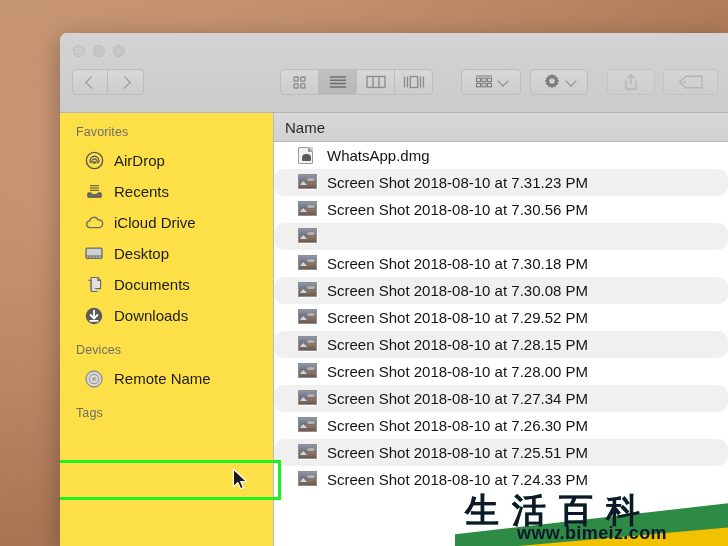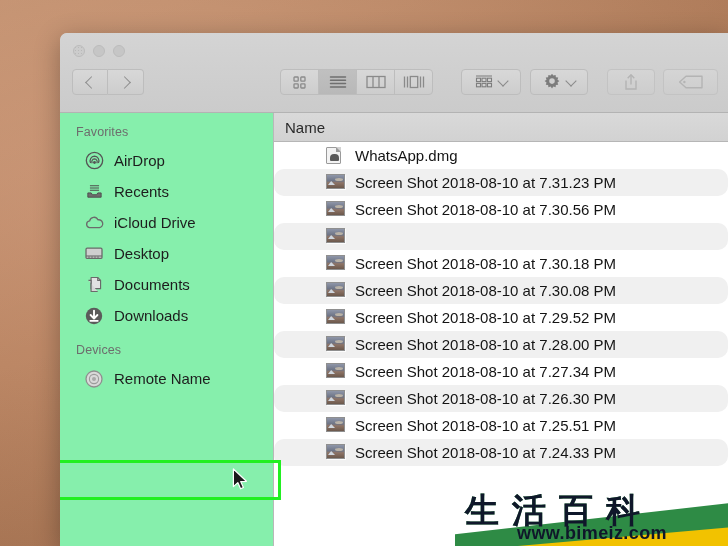--- a/index.html
+++ b/index.html
@@ -165,21 +165,21 @@
 
   
   #body-split {
     display: flex;
     height: 434px;
   }
 
   
   #sidebar {
     width: 213px;
-    background: #86efac;
+    background: #fde047;
     box-sizing: border-box;
     position: relative;
     padding-top: 12px;
   }
   .side-header {
     font-size: 12.5px;
     color: #6d6d6d;
     padding: 0 0 6px 16px;
     letter-spacing: 0.1px;
   }
@@ -237,21 +237,21 @@
     display: flex;
     align-items: center;
     padding-left: 11px;
     font-size: 15px;
     color: #2a2a2a;
   }
   .file-row {
     height: 27px;
     display: flex;
     align-items: center;
-    padding-left: 52px;
+    padding-left: 24px;
     font-size: 15px;
     color: #141414;
     white-space: nowrap;
     border-radius: 10px;
   }
   .file-row:nth-child(odd)  { background: #ffffff; }
   .file-row:nth-child(even) { background: #f0f0f0; }
   .file-row .fico {
     width: 19px; height: 17px;
     margin-right: 10px;
@@ -554,20 +554,21 @@
             <circle cx="10" cy="10" r="8" fill="#d9d9d9" stroke="#8f8f8f" stroke-width="1.3"></circle>
             <circle cx="10" cy="10" r="4.6" fill="none" stroke="#9b9b9b" stroke-width="1.1"></circle>
             <circle cx="10" cy="10" r="2" fill="#a8a8a8"></circle>
           </svg>
         </span>
         <span>Remote Name</span>
       </div>
 
       <div class="side-gap"></div>
 
+      <div class="side-header">Tags</div>
 
       <div id="highlight-box"></div>
 
       <div id="cursor">
         <svg width="18" height="24" viewBox="0 0 18 24">
           <path d="M1.4 1 L1.4 18.6 L5.8 14.6 L8.6 20.8 L11.4 19.5 L8.7 13.6 L14.4 13.3 Z" fill="#1b1b1b" stroke="#ffffff" stroke-width="1.2" stroke-linejoin="round"></path>
         </svg>
       </div>
 
     </div>
@@ -610,20 +611,26 @@
             <span class="fico">
               <span class="ico-png" style="display: block;"></span>
             </span>
             <span>Screen Shot 2018-08-10 at 7.30.08 PM</span>
           </div>
           <div class="file-row">
             <span class="fico">
               <span class="ico-png" style="display: block;"></span>
             </span>
             <span>Screen Shot 2018-08-10 at 7.29.52 PM</span>
+          </div>
+          <div class="file-row">
+            <span class="fico">
+              <span class="ico-png" style="display: block;"></span>
+            </span>
+            <span>Screen Shot 2018-08-10 at 7.28.15 PM</span>
           </div>
           <div class="file-row">
             <span class="fico">
               <span class="ico-png" style="display: block;"></span>
             </span>
             <span>Screen Shot 2018-08-10 at 7.28.00 PM</span>
           </div>
           <div class="file-row">
             <span class="fico">
               <span class="ico-png" style="display: block;"></span>

